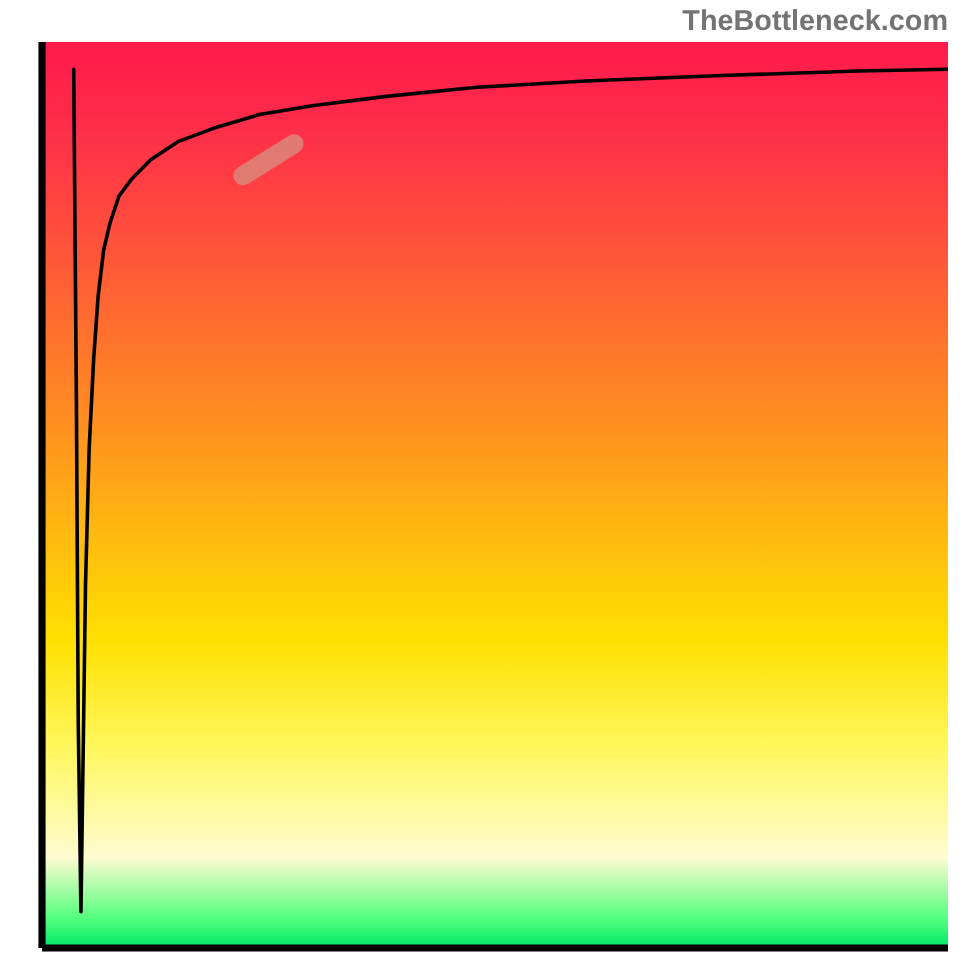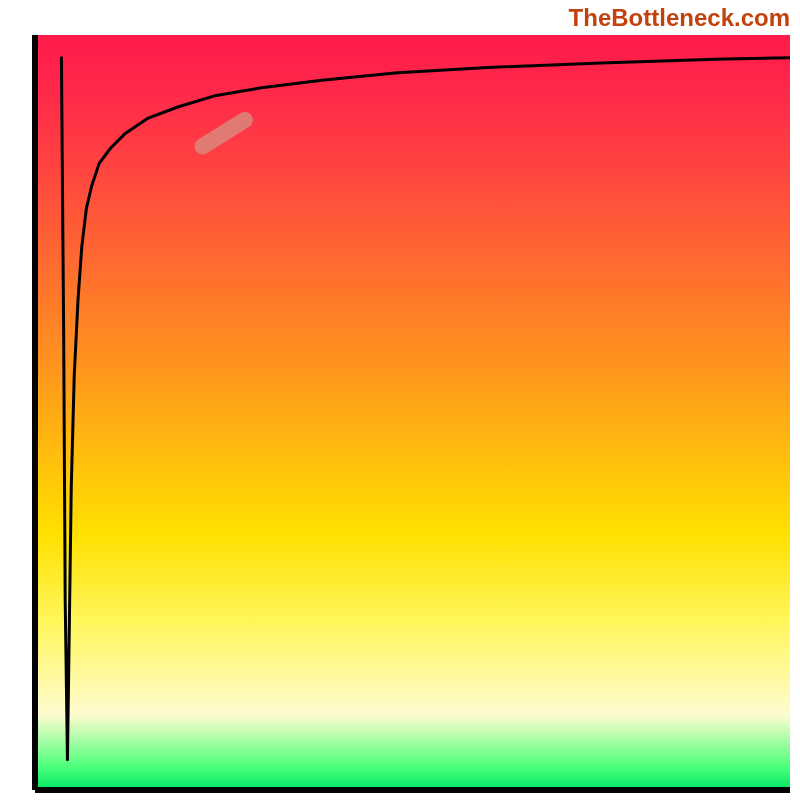--- a/index.html
+++ b/index.html
@@ -9,21 +9,21 @@
     width: 800px;
     height: 800px;
   }
   .watermark {
     position: absolute;
     top: 4px;
     right: 10px;
     font-family: Arial, Helvetica, sans-serif;
     font-size: 24px;
     font-weight: bold;
-    color: #c2410c;
+    color: #737373;
     z-index: 10;
   }
   .plot-area {
     position: absolute;
     left: 35px;
     top: 35px;
     width: 755px;
     height: 755px;
     background: linear-gradient(to bottom,
       #ff1a4b 0%,

